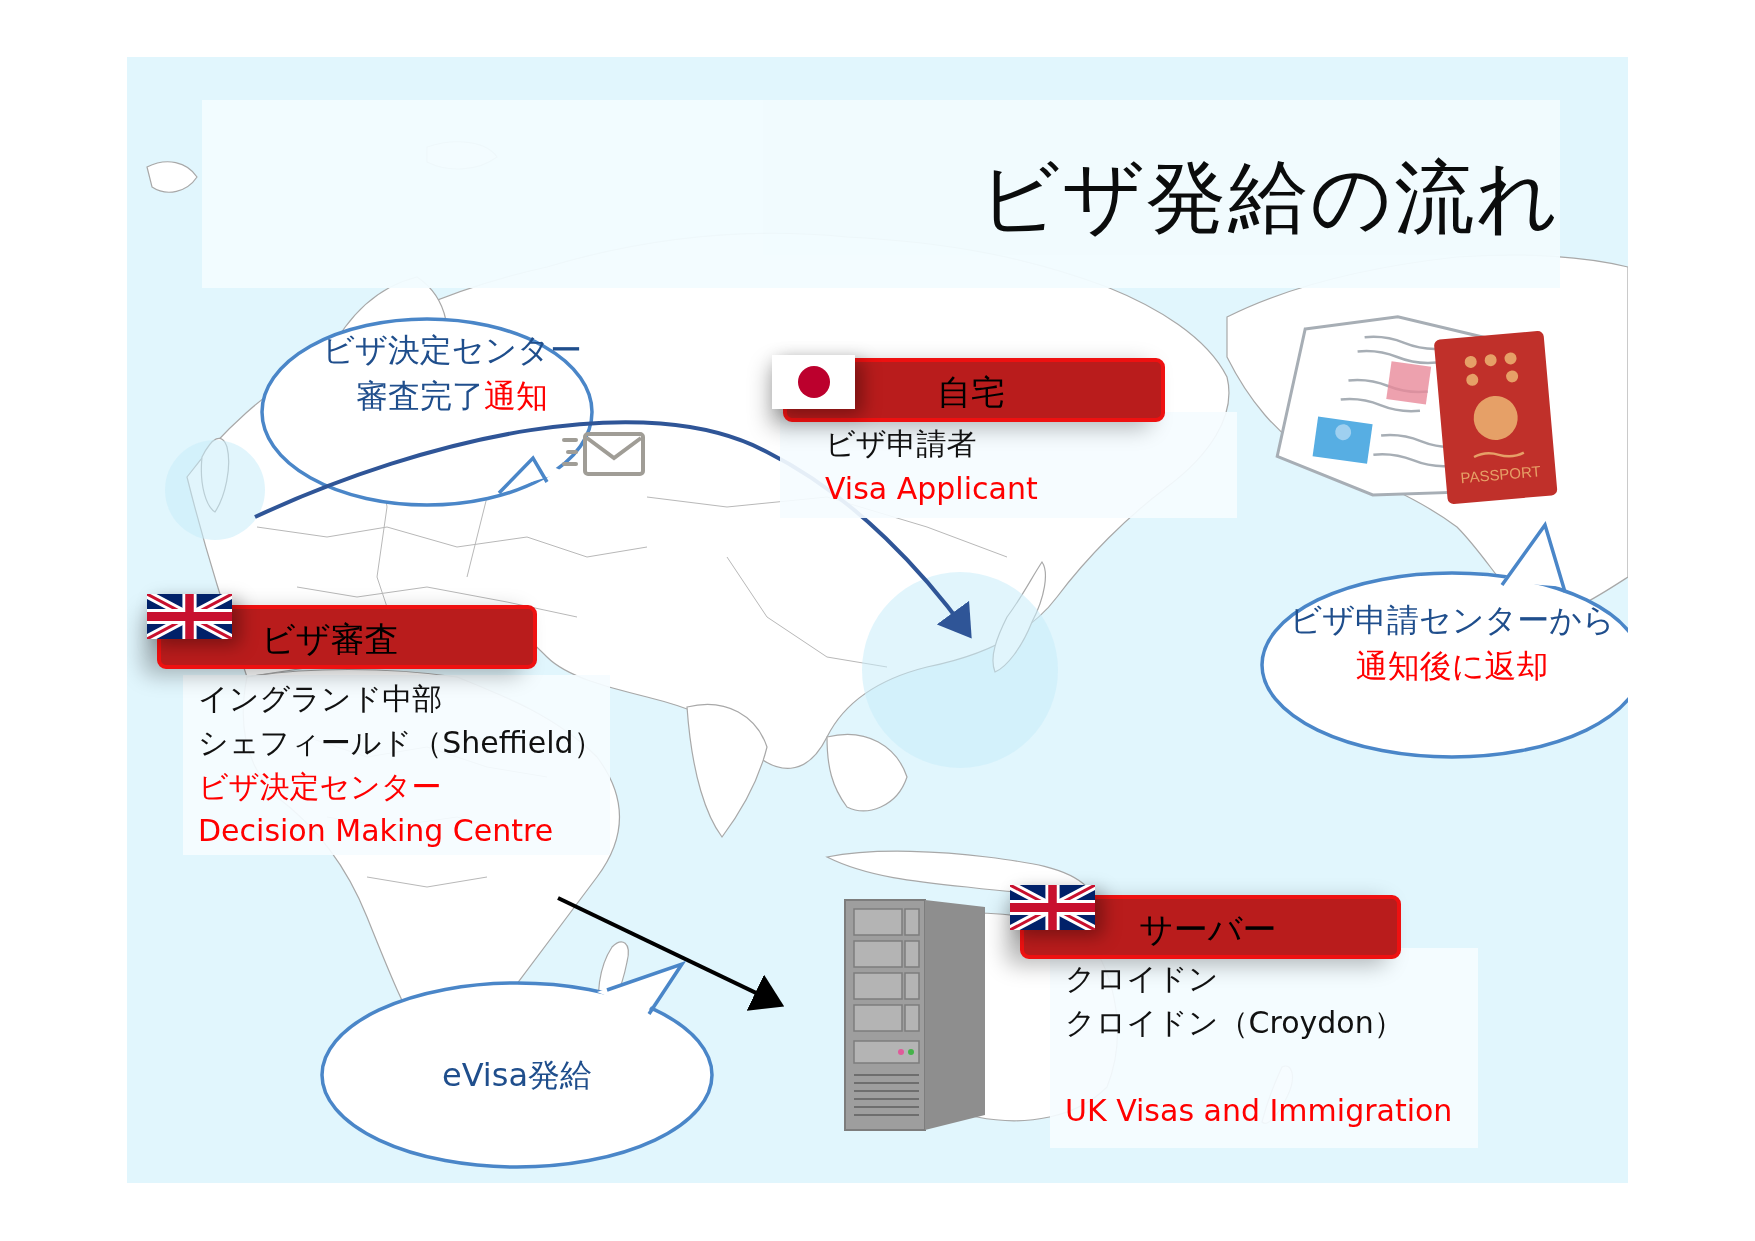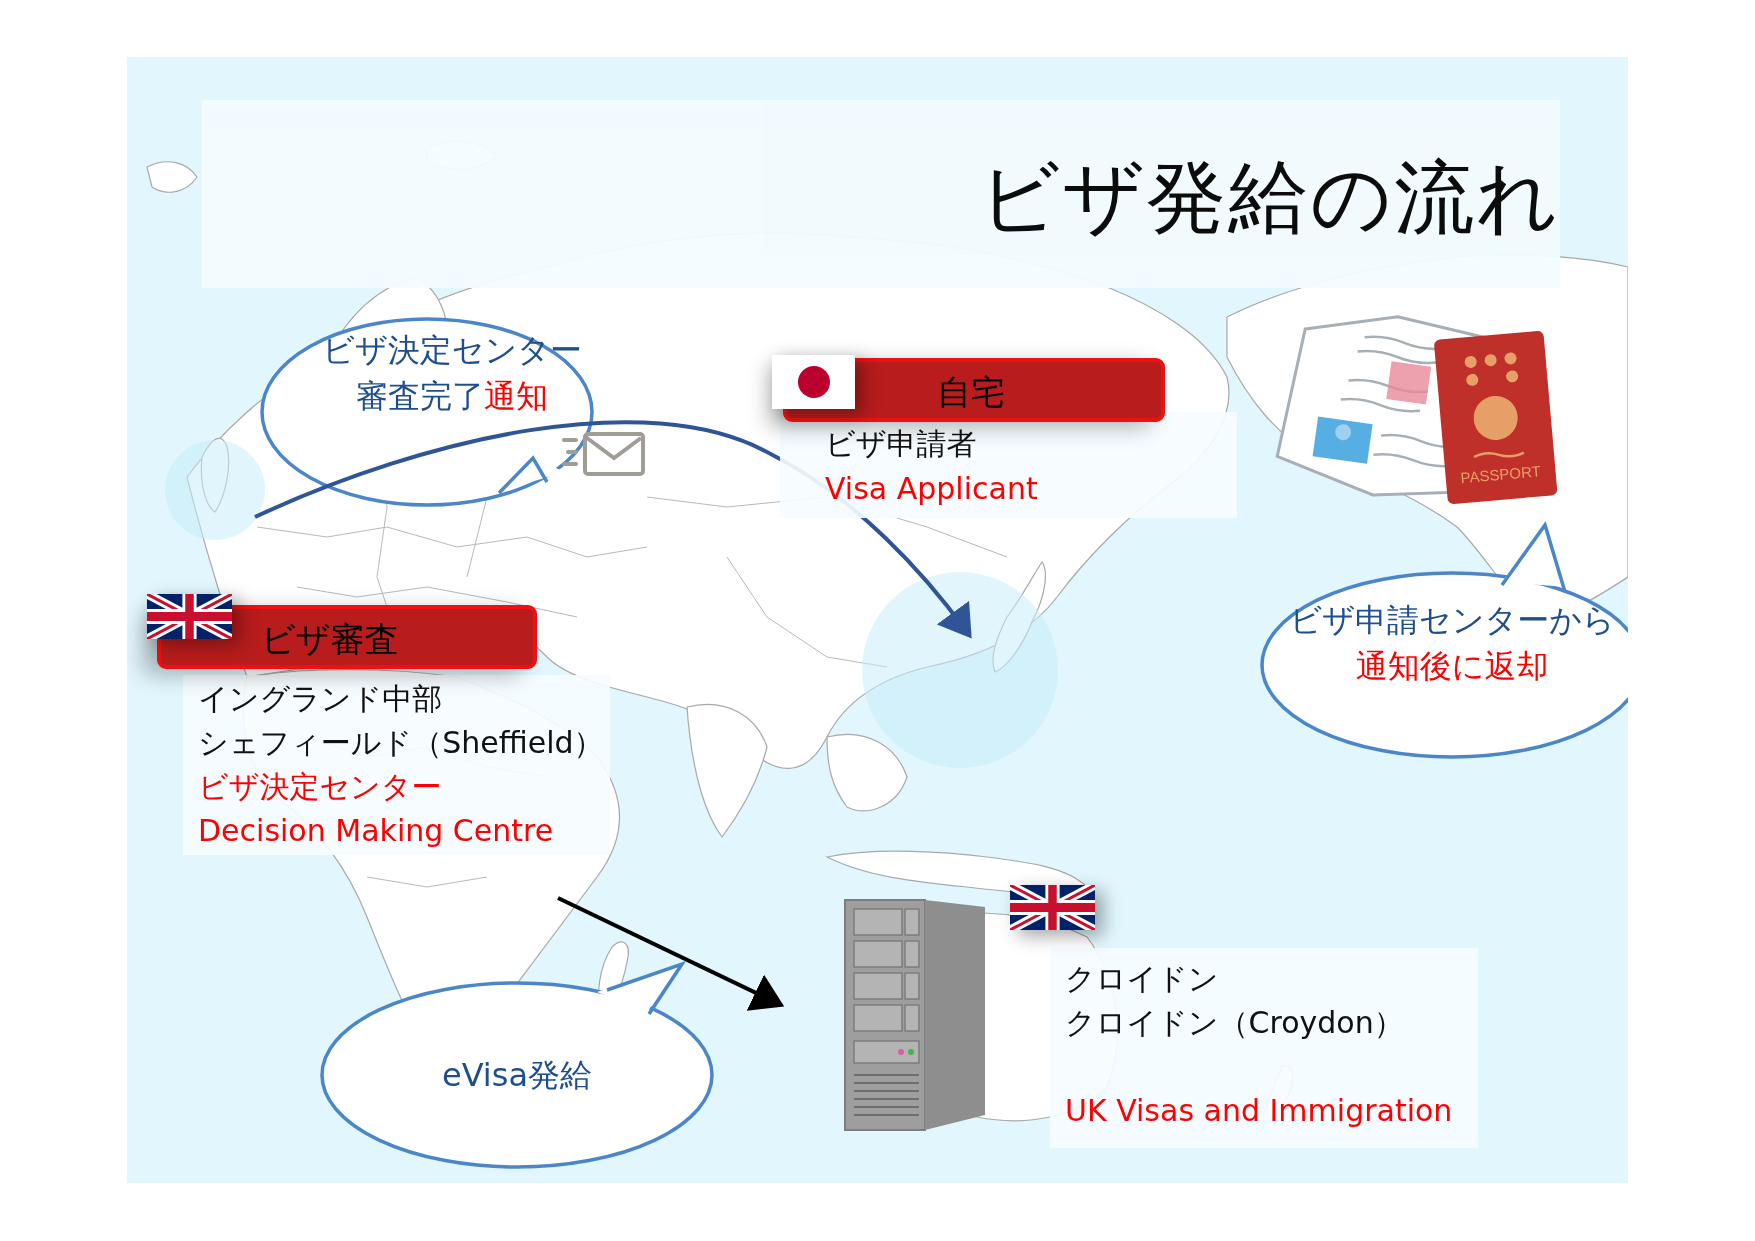--- a/index.html
+++ b/index.html
@@ -203,20 +203,23 @@
       <line x1="14" y1="180" x2="79" y2="180"></line>
         <line x1="14" y1="188" x2="79" y2="188"></line>
       <line x1="14" y1="196" x2="79" y2="196"></line>
         <line x1="14" y1="204" x2="79" y2="204"></line>
       <line x1="14" y1="212" x2="79" y2="212"></line>
         <line x1="14" y1="220" x2="79" y2="220"></line>
     </g>
   </svg>
 
   <div class="panel" style="left:923px; top:891px; width:428px; height:200px;"></div>
+  <div class="label-box" style="left:893px; top:838px; width:373px;">
+    <div class="label-text" style="left:115px;">サーバー</div>
+  </div>
   <svg class="flag abs" style="left:883px; top:828px;" width="85" height="45" viewBox="0 0 60 30" preserveAspectRatio="none">
     <rect width="60" height="30" fill="#012169"></rect>
     <path d="M0,0 L60,30 M60,0 L0,30" stroke="#fff" stroke-width="6"></path>
     <path d="M0,0 L60,30 M60,0 L0,30" stroke="#C8102E" stroke-width="2"></path>
     <path d="M30,0 V30 M0,15 H60" stroke="#fff" stroke-width="10"></path>
     <path d="M30,0 V30 M0,15 H60" stroke="#C8102E" stroke-width="6"></path>
   </svg>
   <div class="line black" style="left:938px; top:900px;">クロイドン</div>
   <div class="line black" style="left:938px; top:944px;">クロイドン（Croydon）</div>
   <div class="line red" style="left:938px; top:1032px;">UK Visas and Immigration</div>

